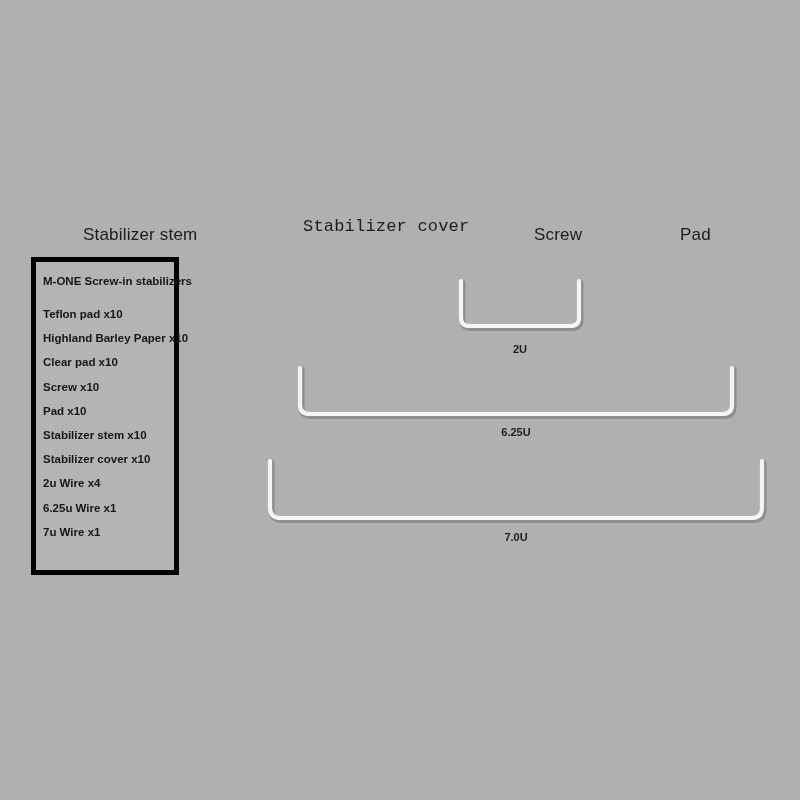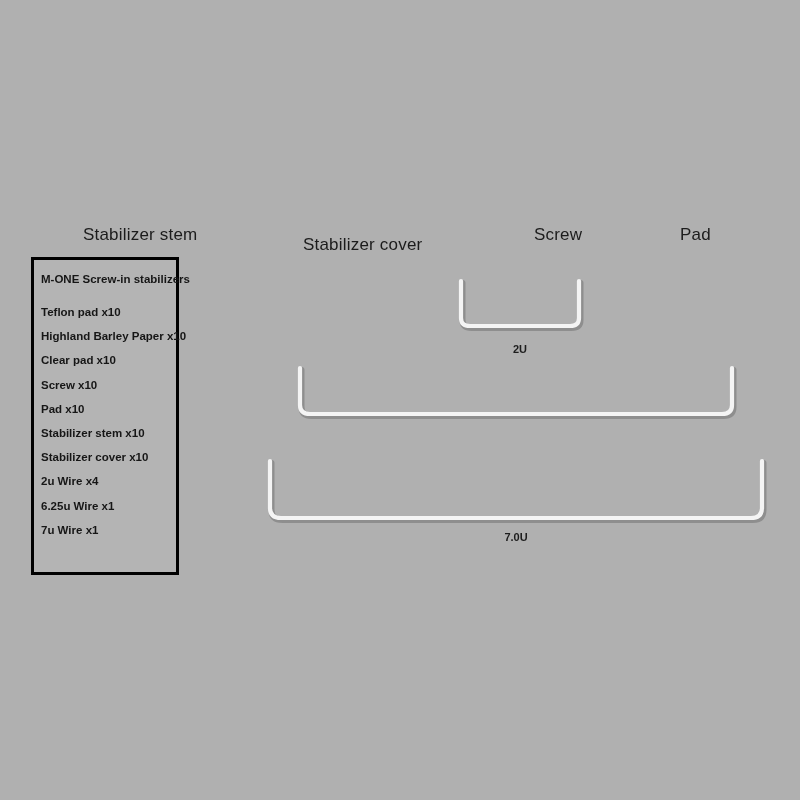--- a/index.html
+++ b/index.html
@@ -22,32 +22,32 @@
   
   .col-heading {
     position: absolute;
     font-size: 17px;
     color: #1c1c1c;
     font-weight: 400;
     white-space: nowrap;
     letter-spacing: 0.2px;
   }
   #heading-stem      { left: 83px;  top: 225px; }
-  #heading-cover     { left: 303px; top: 235px; }
+  #heading-cover     { left: 303px; top: 217px; font-family: Liberation Mono, monospace; }
   #heading-screw     { left: 534px; top: 225px; }
   #heading-pad       { left: 680px; top: 225px; }
 
   
   #parts-panel {
     position: absolute;
     left: 31px;
     top: 257px;
     width: 148px;
     height: 318px;
-    border: 3px solid #000000;
+    border: 5px solid #000000;
     background: rgba(190,190,190,0.35);
     box-sizing: border-box;
     padding: 12px 0 0 0;
   }
   #parts-title {
     font-size: 11.5px;
     font-weight: bold;
     color: #161616;
     padding: 0 0 0 7px;
     line-height: 14px;
@@ -123,20 +123,21 @@
     </svg>
   </div>
   <div class="wire-label" id="label-2u">2U</div>
 
   <div class="wire" id="wire-625u">
     <svg width="448" height="58" viewBox="0 0 448 58">
       <path d="M8 3 L8 40 Q8 49 18 49 L430 49 Q440 49 440 40 L440 3" fill="none" stroke="#8e8e8e" stroke-width="6" stroke-linecap="round" transform="translate(1.5,2)"></path>
       <path d="M8 3 L8 40 Q8 49 18 49 L430 49 Q440 49 440 40 L440 3" fill="none" stroke="#f4f4f4" stroke-width="4.2" stroke-linecap="round"></path>
     </svg>
   </div>
+  <div class="wire-label" id="label-625u">6.25U</div>
 
   <div class="wire" id="wire-7u">
     <svg width="508" height="70" viewBox="0 0 508 70">
       <path d="M8 3 L8 50 Q8 60 19 60 L489 60 Q500 60 500 50 L500 3" fill="none" stroke="#8e8e8e" stroke-width="6" stroke-linecap="round" transform="translate(1.5,2)"></path>
       <path d="M8 3 L8 50 Q8 60 19 60 L489 60 Q500 60 500 50 L500 3" fill="none" stroke="#f4f4f4" stroke-width="4.2" stroke-linecap="round"></path>
     </svg>
   </div>
   <div class="wire-label" id="label-7u">7.0U</div>
 
 </div>

